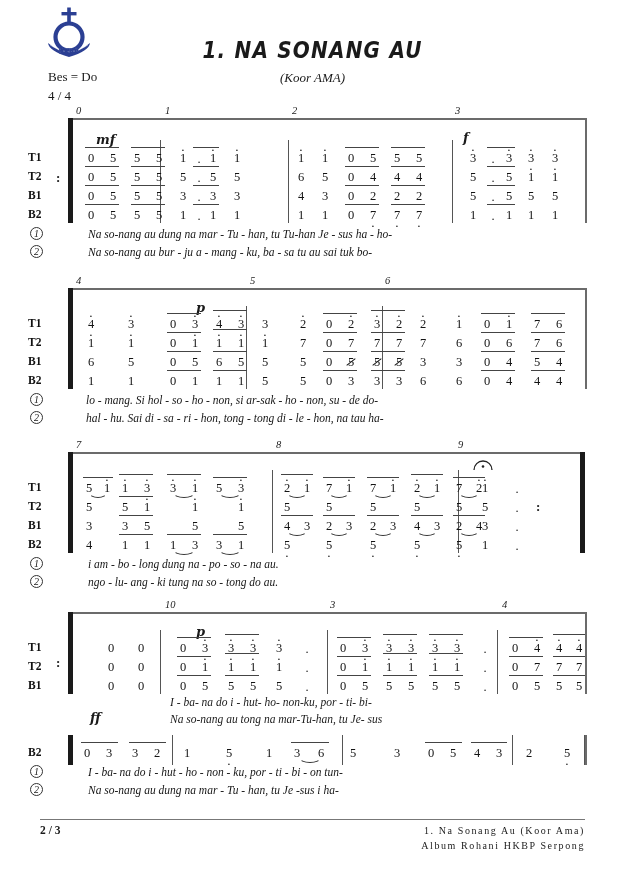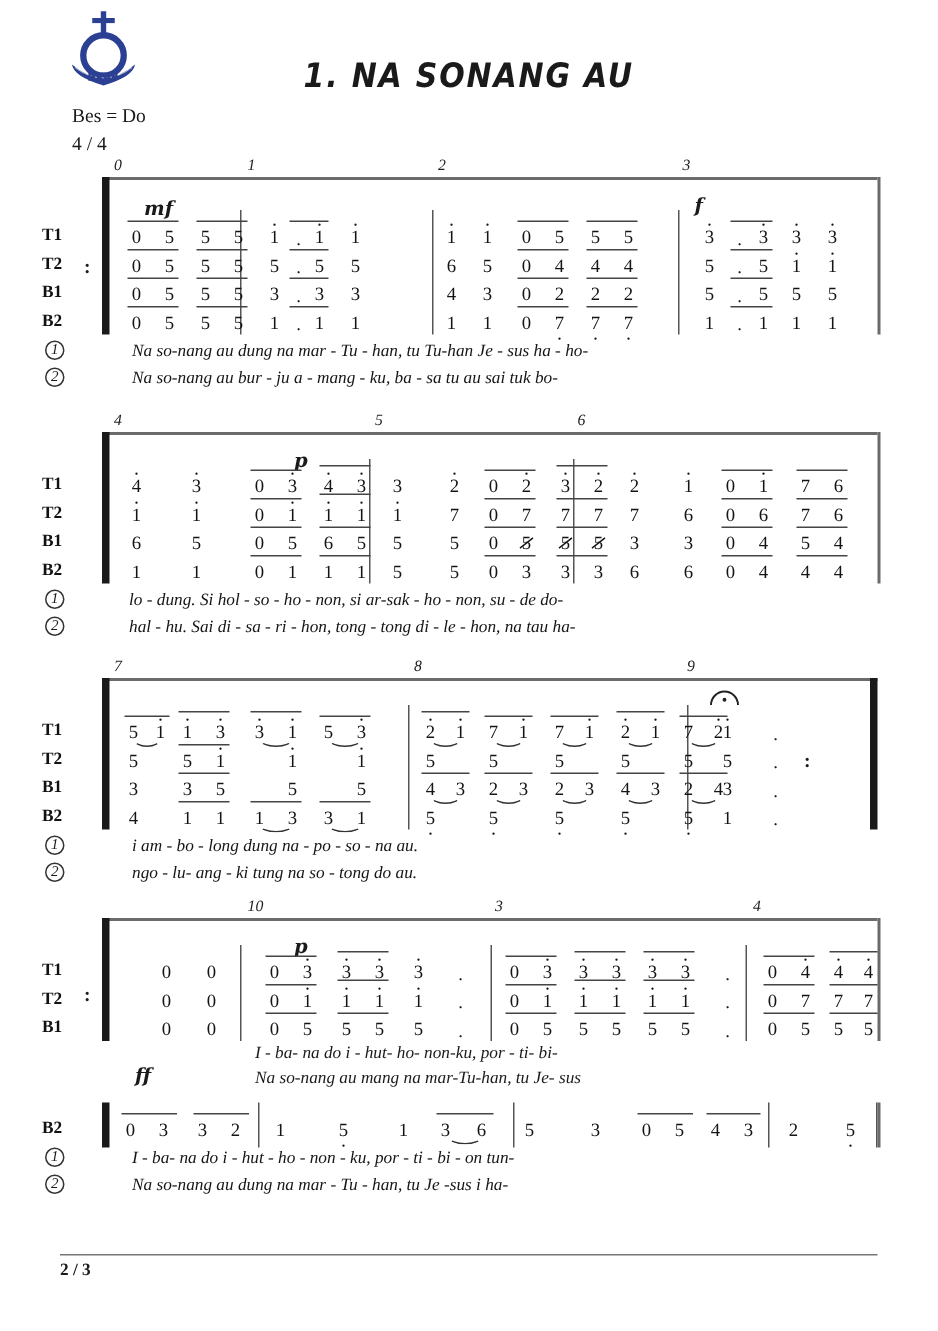--- a/index.html
+++ b/index.html
@@ -117,20 +117,21 @@
         <rect x="18.5" y="6.0" width="15" height="3.4" stroke-width="0"></rect>
         <circle cx="26" cy="31" r="13.5" fill="none" stroke-width="4.2"></circle>
         <path d="M5 37 Q26 55 47 37 Q46 45 26 51 Q6 45 5 37 Z" fill="#2b3f93" stroke-width="0"></path>
         <path d="M7 39 Q26 53 45 39" fill="none" stroke="#ffffff" stroke-width="0.8" opacity="0.55"></path>
         <text x="26" y="47" font-family="DejaVu Sans, sans-serif" font-size="6" fill="#ffffff" text-anchor="middle" letter-spacing="1">HKBP</text>
       </g>
     </svg>
   </div>
 
   <div class="title">1.  NA SONANG AU</div>
+  <div class="subtitle">(Koor AMA)</div>
   <div class="keyinfo">
     <div>Bes = Do</div>
     <div>4 / 4</div>
   </div>
 </div>
 
 <div id="score">
     <div class="system" style="position: absolute; left: 0px; top: 0px; width: 625px; height: 0px;">
       <div class="sys-top-rule" style="left: 68px; top: 118px; width: 517px;"></div>
       <div class="meas-num" style="left: 76px; top: 105px;">0</div>
@@ -358,21 +359,21 @@
       <div class="note" style="left: 502px; top: 375px; width: 14px;"><span class="g">4</span></div>
       <div class="note" style="left: 530px; top: 375px; width: 14px;"><span class="g">4</span></div>
       <div class="note" style="left: 552px; top: 375px; width: 14px;"><span class="g">4</span></div>
       <div class="beam" style="left: 167px; top: 370px; width: 34px;"></div>
       <div class="beam" style="left: 213px; top: 370px; width: 34px;"></div>
       <div class="beam" style="left: 323px; top: 370px; width: 34px;"></div>
       <div class="beam" style="left: 371px; top: 370px; width: 34px;"></div>
       <div class="beam" style="left: 481px; top: 370px; width: 34px;"></div>
       <div class="beam" style="left: 531px; top: 370px; width: 34px;"></div>
       <div class="versenum" style="left: 30px; top: 393px;">1</div>
-      <div class="lyric" style="left: 86px; top: 394px;">lo -  dung.        Si     hol - so -  ho  -  non,        si      ar-sak - ho -  non,        su - de do-</div>
+      <div class="lyric" style="left: 86px; top: 394px;">lo -  mang.        Si     hol - so -  ho  -  non,        si      ar-sak - ho -  non,        su - de do-</div>
       <div class="versenum" style="left: 30px; top: 411px;">2</div>
       <div class="lyric" style="left: 86px; top: 412px;">hal -  hu.         Sai     di - sa -   ri  -  hon,     tong - tong di -  le  - hon,        na  tau  ha-</div>
     </div>
     <div class="system" style="position: absolute; left: 0px; top: 0px; width: 625px; height: 0px;">
       <div class="sys-top-rule" style="left: 68px; top: 452px; width: 517px;"></div>
       <div class="meas-num" style="left: 76px; top: 439px;">7</div>
       <div class="meas-num" style="left: 276px; top: 439px;">8</div>
       <div class="meas-num" style="left: 458px; top: 439px;">9</div>
       <div class="sys-left-bar" style="left: 68px; top: 452px; height: 101px;"></div>
       <div class="barline" style="left: 272px; top: 470px; height: 83px;"></div>
@@ -607,25 +608,29 @@
       <div class="beam" style="left: 291px; top: 742px; width: 38px;"></div>
       <div class="beam" style="left: 425px; top: 742px; width: 37px;"></div>
       <div class="beam" style="left: 471px; top: 742px; width: 36px;"></div>
       <div class="tie" style="left: 299px; top: 758px; width: 22px;"></div>
       <div class="barline" style="left: 172px; top: 735px; height: 30px;"></div>
       <div class="barline" style="left: 342px; top: 735px; height: 30px;"></div>
       <div class="barline" style="left: 512px; top: 735px; height: 30px;"></div>
       <div class="barline" style="left: 584px; top: 735px; height: 30px;"></div>
       <div class="sys-right-bar" style="left: 585px; top: 735px; height: 30px;"></div>
       <div class="lyric-plain" style="left: 170px; top: 696px;">I -  ba- na      do                  i - hut- ho- non-ku,                   por -  ti- bi-</div>
-      <div class="lyric-plain" style="left: 170px; top: 713px;">Na  so-nang   au                mang na mar-Tu-han,                    tu   Je- sus</div>
+      <div class="lyric-plain" style="left: 170px; top: 713px;">Na  so-nang   au                tong na mar-Tu-han,                    tu   Je- sus</div>
       <div class="versenum" style="left: 30px; top: 765px;">1</div>
       <div class="lyric" style="left: 88px; top: 766px;">I - ba- na     do        i   -   hut  -  ho  -  non - ku,        por - ti - bi -  on        tun-</div>
       <div class="versenum" style="left: 30px; top: 783px;">2</div>
       <div class="lyric" style="left: 88px; top: 784px;">Na so-nang   au     dung     na       mar -  Tu - han,        tu   Je -sus      i          ha-</div>
     </div>
   </div>
 
 <div class="footer">
   <div class="footer-rule"></div>
   <div class="page-no">2 / 3</div>
+  <div class="foot-right">
+    <div>1. Na Sonang Au (Koor Ama)</div>
+    <div>Album Rohani HKBP Serpong</div>
+  </div>
   <div style="clear:both"></div>
 </div>
 
 </body></html>

